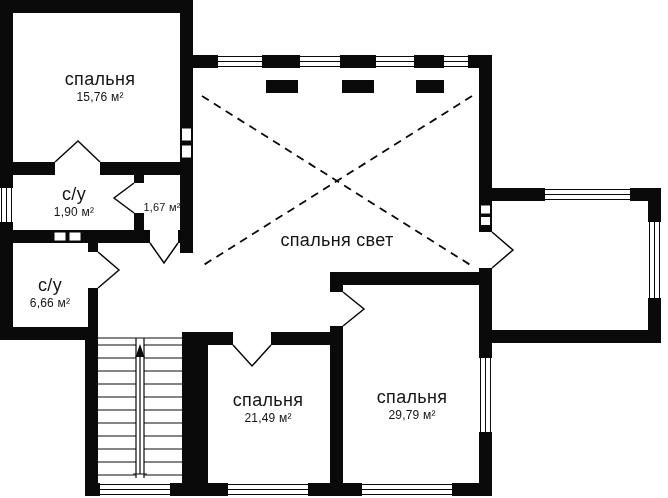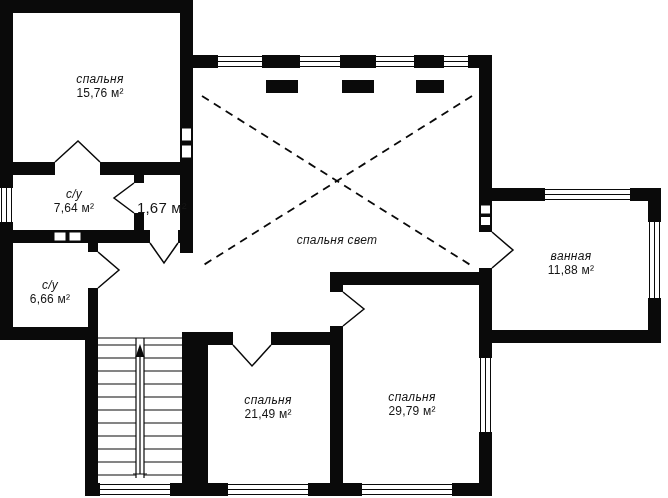--- a/index.html
+++ b/index.html
@@ -14,23 +14,23 @@
   .ln{stroke:var(--wall,#0a0a0a);stroke-width:1.2;fill:none;}
   .win{stroke:var(--wall,#0a0a0a);stroke-width:1;fill:none;}
   .d{stroke:var(--wall,#0a0a0a);stroke-width:1.5;fill:none;}
   .x{stroke:var(--wall,#0a0a0a);stroke-width:1.8;fill:none;stroke-dasharray:8 6;}
   .v{fill:#ffffff;stroke:var(--wall,#0a0a0a);stroke-width:1;}
   .ah{fill:var(--wall,#0a0a0a);}
   .label{
     position:absolute;transform:translate(-50%,-50%);
     text-align:center;color:var(--text,#141414);white-space:nowrap;
   }
-  .room-name{font-size:12px;letter-spacing:.3px;font-style:italic;}
+  .room-name{font-size:18px;letter-spacing:.3px;}
   .room-area{font-size:12px;letter-spacing:.2px;}
-  .label.small .room-area{font-size:15px;margin-top:12px;}
+  .label.small .room-area{font-size:11px;margin-top:12px;}
 </style>
 </head>
 <body>
 
 <div class="plan">
 
   <svg width="668" height="498" viewBox="0 0 668 498">
 
     <g>
 
@@ -140,41 +140,37 @@
     </g>
   </svg>
 
   <div class="label" style="left:100px;top:86px">
     <div class="room-name">спальня</div>
     <div class="room-area">15,76 м²</div>
   </div>
 
   <div class="label" style="left:74px;top:201px">
     <div class="room-name">с/у</div>
-    <div class="room-area">7,64 м²</div>
+    <div class="room-area">1,90 м²</div>
   </div>
 
   <div class="label small" style="left:162px;top:201px">
     <div class="room-area">1,67 м²</div>
   </div>
 
   <div class="label" style="left:50px;top:292px">
     <div class="room-name">с/у</div>
     <div class="room-area">6,66 м²</div>
   </div>
 
 
   <div class="label" style="left:337px;top:240px">
     <div class="room-name">спальня свет</div>
   </div>
 
-  <div class="label" style="left:571px;top:263px">
-    <div class="room-name">ванная</div>
-    <div class="room-area">11,88 м²</div>
-  </div>
 
   <div class="label" style="left:268px;top:407px">
     <div class="room-name">спальня</div>
     <div class="room-area">21,49 м²</div>
   </div>
 
   <div class="label" style="left:412px;top:404px">
     <div class="room-name">спальня</div>
     <div class="room-area">29,79 м²</div>
   </div>

